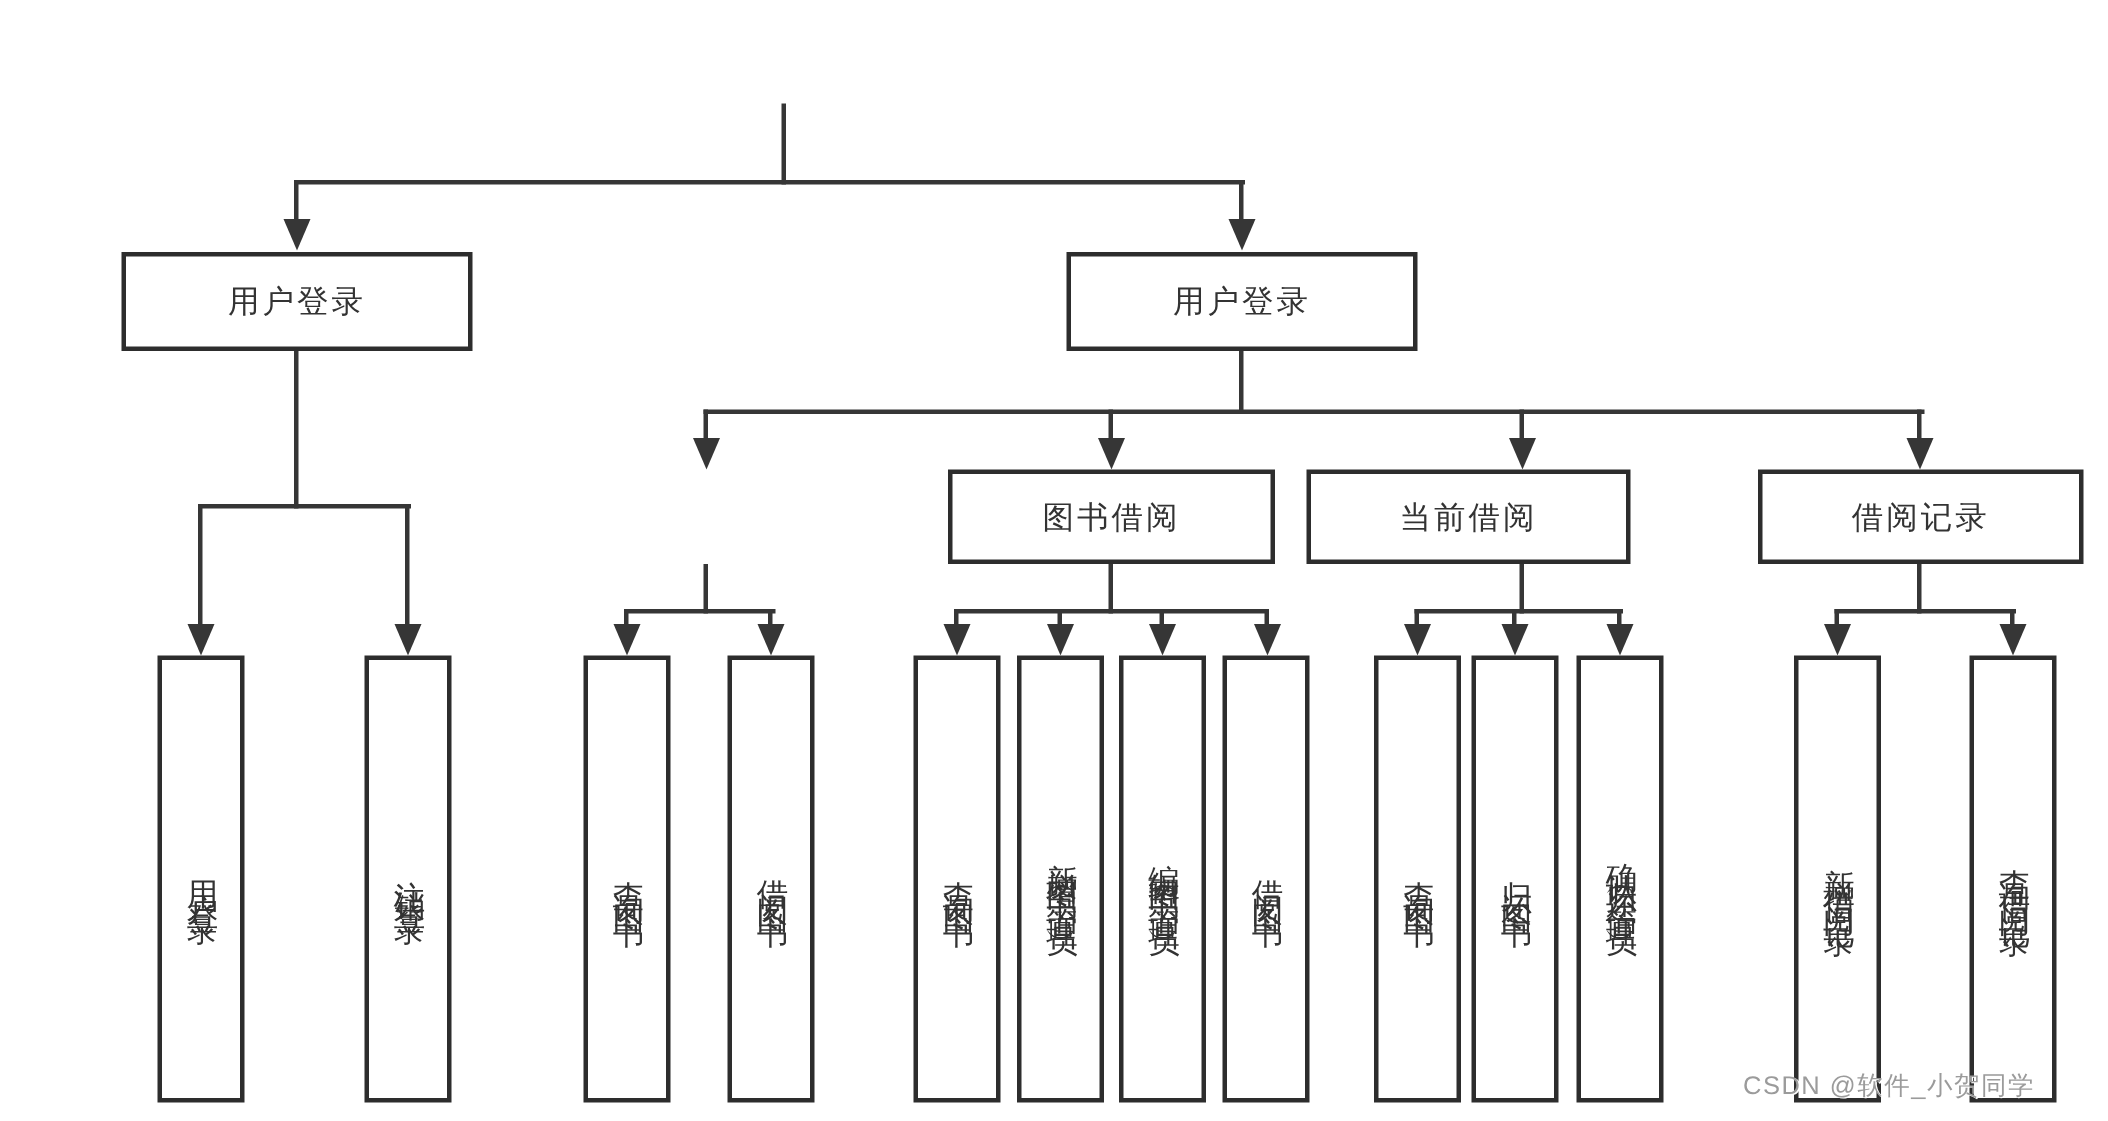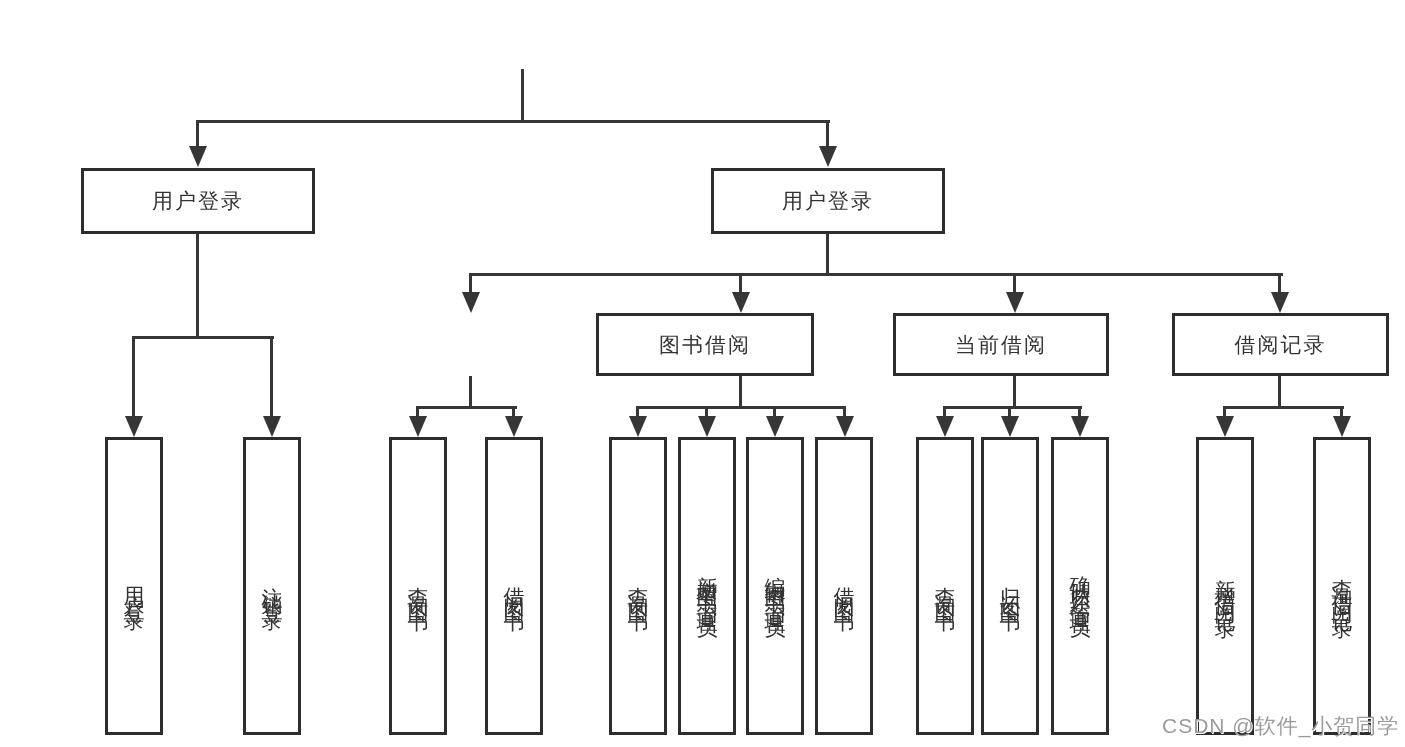--- a/index.html
+++ b/index.html
@@ -38,45 +38,45 @@
   .arrow{
     position:absolute;
     width:0;height:0;
     border-left:9px solid transparent;
     border-right:9px solid transparent;
     border-top:21px solid #363636;
   }
   .watermark{
     position:absolute;
     left:1162px;top:712px;
-    font-size:21px;
+    font-size:17px;
     color:#9b9b9b;
     letter-spacing:1px;
     white-space:nowrap;
     text-shadow:1px 1px 0 #ffffff;
     z-index:5;
   }
 </style>
 </head>
 <body>
 
 <div class="canvas">
 
 
   <div class="node" style="left:81px;top:168px;width:234px;height:66px;">
     <span>用户登录</span>
   </div>
   <div class="node" style="left:711px;top:168px;width:234px;height:66px;">
     <span>用户登录</span>
   </div>
 
-  <div class="node" style="left:596px;top:313px;width:218px;height:63px;">
+  <div class="node" style="left:632px;top:313px;width:218px;height:63px;">
     <span>图书借阅</span>
   </div>
-  <div class="node" style="left:893px;top:313px;width:216px;height:63px;font-family:Liberation Mono, monospace;">
+  <div class="node" style="left:871px;top:313px;width:216px;height:63px;font-family:Liberation Mono, monospace;">
     <span>当前借阅</span>
   </div>
   <div class="node" style="left:1172px;top:313px;width:217px;height:63px;">
     <span>借阅记录</span>
   </div>
 
   <div class="vnode" style="left:105px;">
     <span>用户登录</span>
   </div>
   <div class="vnode" style="left:243px;">

